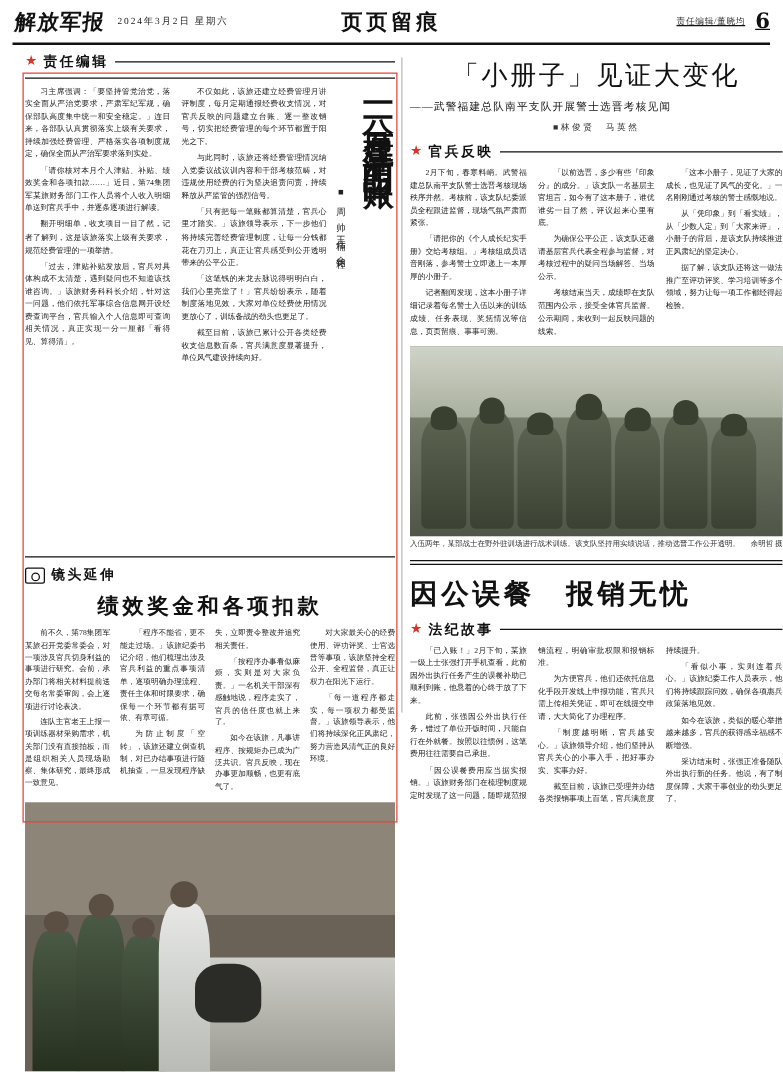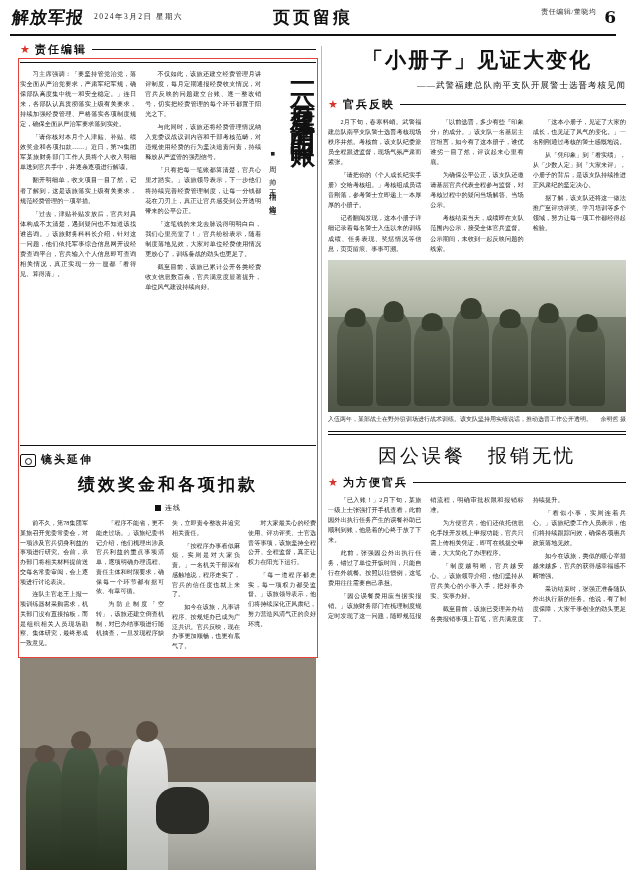--- a/index.html
+++ b/index.html
@@ -28,21 +28,21 @@
   }
   .mast-date{
     font-size:7.5px;color:#222;margin-left:10px;letter-spacing:1.5px;white-space:nowrap;
   }
   .mast-title{
     position:absolute;left:0;right:0;text-align:center;
     font-size:17px;font-weight:bold;letter-spacing:3px;
     font-family:"DejaVu Serif",serif;
   }
   .mast-right{
-    margin-left:auto;display:flex;gap:8px;
+    margin-left:auto;display:flex;align-items:center;gap:8px;text-decoration:underline;
   }
   .mast-editor{font-size:7px;color:#333;letter-spacing:.5px;white-space:nowrap;}
   .mast-pageno{font-size:17px;font-weight:bold;font-family:"DejaVu Serif",serif;}
 
   
   .content{position:relative;height:828px;padding-top:6px;}
   .col-left{position:absolute;left:10px;top:6px;width:296px;}
   .col-right{position:absolute;left:318px;top:6px;width:298px;}
 
   .vrule{position:absolute;left:311px;top:10px;bottom:300px;width:1px;background:#bbb;}
@@ -110,30 +110,30 @@
   .art2-title{
     font-size:17px;font-weight:bold;letter-spacing:3px;text-align:center;
     font-family:"DejaVu Serif",serif;margin:6px 0 7px;
   }
   .sub-marker{display:flex;align-items:center;gap:4px;justify-content:center;margin-bottom:6px;}
   .sub-marker .sq{width:6px;height:6px;background:#111;display:inline-block;}
   .sub-marker .txt{font-size:7px;letter-spacing:1px;}
 
   
   .r-title{
-    font-size:21px;font-weight:bold;letter-spacing:2px;text-align:center;
+    font-size:21px;font-weight:normal;letter-spacing:2px;text-align:center;
     font-family:"DejaVu Serif",serif;margin:4px 0 6px;
   }
   .r-sub{
-    font-size:8.5px;text-align:right;letter-spacing:1px;margin-bottom:5px;color:#111;
+    font-size:8.5px;text-align:left;letter-spacing:1px;margin-bottom:5px;color:#111;
   }
   .r-byline{font-size:7px;text-align:center;letter-spacing:2px;color:#333;margin-bottom:7px;}
 
   .r-title2{
-    font-size:19px;font-weight:normal;letter-spacing:3px;text-align:center;
+    font-size:22px;font-weight:bold;letter-spacing:3px;text-align:left;
     font-family:"DejaVu Serif",serif;margin:8px 0 6px;
   }
 
   
   .photo{position:relative;overflow:hidden;background:#5a5f52;}
   .cap{font-size:6px;color:#333;line-height:1.5;margin-top:3px;text-align:justify;}
   .cap .credit{float:right;}
 
   
   .photo-soldiers{height:152px;margin:6px 0 3px;
@@ -209,24 +209,20 @@
           </div>
         </div>
       </div>
 
       <div class="sec-head-box">
         <span class="camera-ico"></span>
         <span class="sec-label">镜头延伸</span>
       </div>
 
       <div class="art2-title">绩效奖金和各项扣款</div>
-      <div class="sub-marker">
-        <span class="sq"></span>
-        <span class="txt">连线</span>
-      </div>
 
       <div class="cols4">
         <p>前不久，第78集团军某旅召开党委常委会，对一项涉及官兵切身利益的事项进行研究。会前，承办部门将相关材料提前送交每名常委审阅，会上逐项进行讨论表决。</p>
         <p>连队主官老王上报一项训练器材采购需求，机关部门没有直接拍板，而是组织相关人员现场勘察、集体研究，最终形成一致意见。</p>
         <p>「程序不能省，更不能走过场。」该旅纪委书记介绍，他们梳理出涉及官兵利益的重点事项清单，逐项明确办理流程、责任主体和时限要求，确保每一个环节都有据可依、有章可循。</p>
         <p>为防止制度「空转」，该旅还建立倒查机制，对已办结事项进行随机抽查，一旦发现程序缺失，立即责令整改并追究相关责任。</p>
         <p>「按程序办事看似麻烦，实则是对大家负责。」一名机关干部深有感触地说，程序走实了，官兵的信任度也就上来了。</p>
         <p>如今在该旅，凡事讲程序、按规矩办已成为广泛共识。官兵反映，现在办事更加顺畅，也更有底气了。</p>
         <p>对大家最关心的经费使用、评功评奖、士官选晋等事项，该旅坚持全程公开、全程监督，真正让权力在阳光下运行。</p>
         <p>「每一道程序都走实，每一项权力都受监督。」该旅领导表示，他们将持续深化正风肃纪，努力营造风清气正的良好环境。</p>
@@ -241,20 +237,21 @@
         <div class="fig white" style="left:36%;width:14%;height:62%;"></div>
         <div class="bagA"></div>
       </div>
 
     </div>
 
     <div class="col-right">
 
       <div class="r-title">「小册子」见证大变化</div>
       <div class="r-sub">——武警福建总队南平支队开展警士选晋考核见闻</div>
+      <div class="r-byline">■林俊贤　马英然</div>
 
       <div class="sec-head">
         <span class="star">★</span>
         <span class="sec-label">官兵反映</span>
         <span class="sec-rule"></span>
       </div>
 
       <div class="cols3">
         <p>2月下旬，春寒料峭。武警福建总队南平支队警士选晋考核现场秩序井然。考核前，该支队纪委派员全程跟进监督，现场气氛严肃而紧张。</p>
         <p>「请把你的《个人成长纪实手册》交给考核组。」考核组成员话音刚落，参考警士立即递上一本厚厚的小册子。</p>
@@ -282,21 +279,21 @@
         <span>入伍两年，某部战士在野外驻训场进行战术训练。该支队坚持用实绩说话，推动选晋工作公开透明。</span>
         <span class="credit">余明哲  摄</span>
       </div>
 
       <div class="hr-dbl"></div>
 
       <div class="r-title2">因公误餐　报销无忧</div>
 
       <div class="sec-head">
         <span class="star">★</span>
-        <span class="sec-label">为方便官兵</span>
+        <span class="sec-label">法纪故事</span>
         <span class="sec-rule"></span>
       </div>
 
       <div class="cols3">
         <p>「已入账！」2月下旬，某旅一级上士张强打开手机查看，此前因外出执行任务产生的误餐补助已顺利到账，他悬着的心终于放了下来。</p>
         <p>此前，张强因公外出执行任务，错过了单位开饭时间，只能自行在外就餐。按照以往惯例，这笔费用往往需要自己承担。</p>
         <p>「因公误餐费用应当据实报销。」该旅财务部门在梳理制度规定时发现了这一问题，随即规范报销流程，明确审批权限和报销标准。</p>
         <p>为方便官兵，他们还依托信息化手段开发线上申报功能，官兵只需上传相关凭证，即可在线提交申请，大大简化了办理程序。</p>
         <p>「制度越明晰，官兵越安心。」该旅领导介绍，他们坚持从官兵关心的小事入手，把好事办实、实事办好。</p>
         <p>截至目前，该旅已受理并办结各类报销事项上百笔，官兵满意度持续提升。</p>

